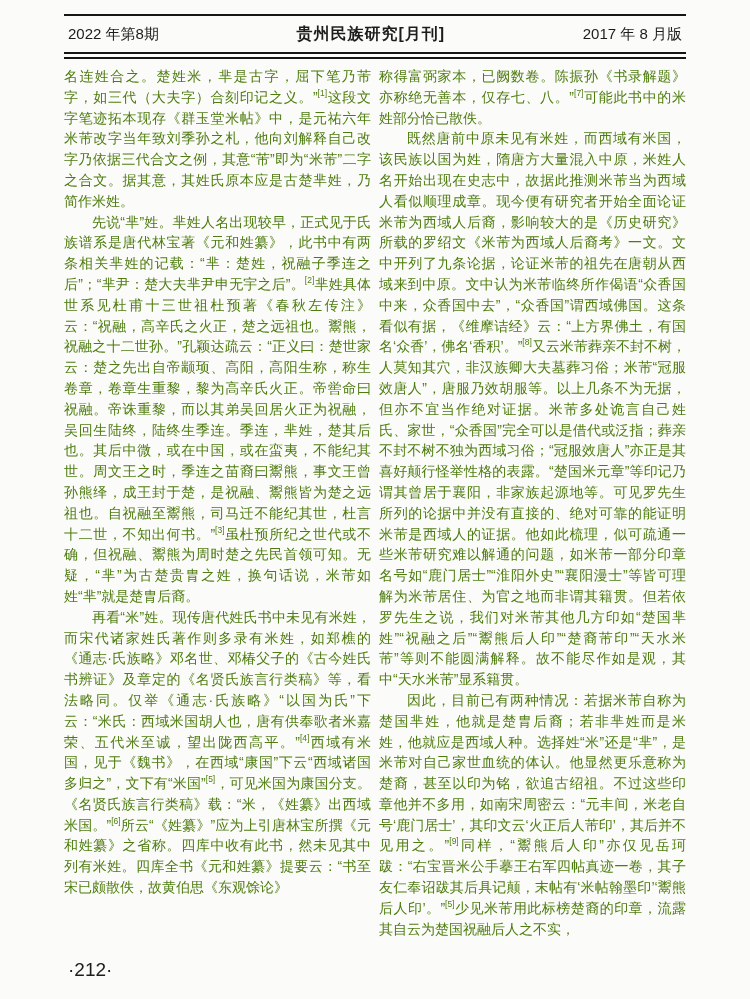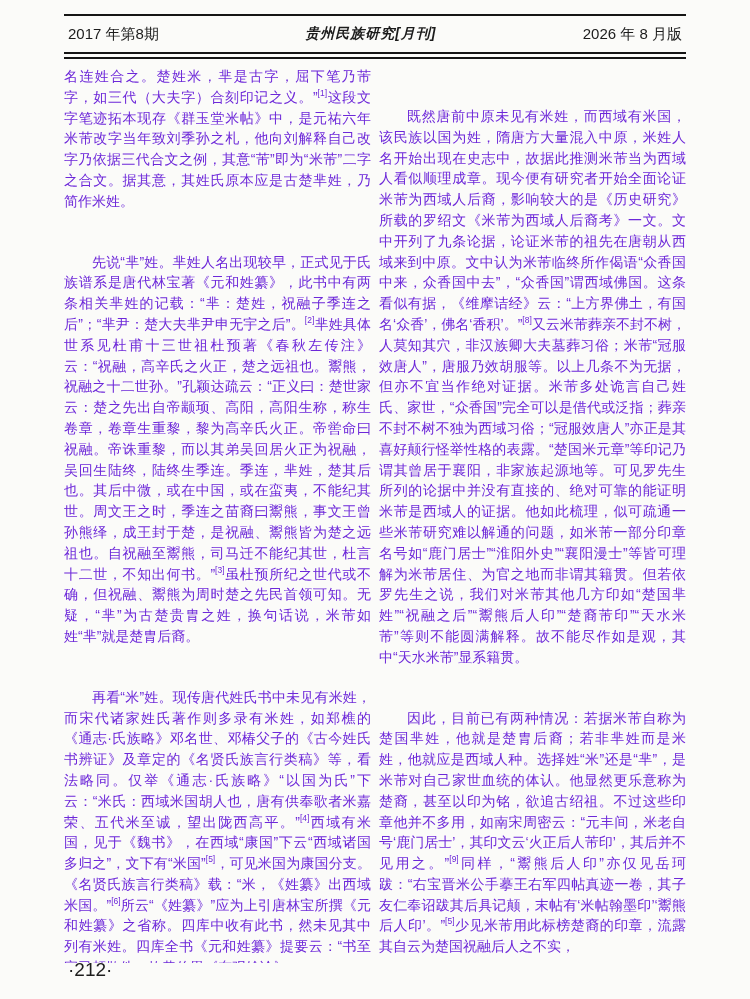--- a/index.html
+++ b/index.html
@@ -29,22 +29,21 @@
     justify-content: space-between;
     align-items: center;
     height: 36px;
     padding: 0 4px;
   }
   .header-issue, .header-edition {
     font-size: 15px;
     white-space: nowrap;
   }
   .header-title {
-    font-size: 14px;
-    font-style: italic;
+    font-size: 16px;
     font-weight: bold;
     letter-spacing: 1px;
     white-space: nowrap;
   }
   .double-rule {
     height: 3px;
     border-top: 2px solid #151515;
     border-bottom: 2px solid #151515;
   }
   
@@ -59,23 +58,23 @@
     width: 307px;
     flex: 0 0 307px;
     overflow: hidden;
   }
   .col p {
     margin: 0;
     font-size: 14px;
     line-height: 20.8px;
     text-align: justify;
     text-justify: inter-ideograph;
-    color: #6d28d9;
+    color: #4d7c0f;
   }
-  .col p.indent { text-indent: 2em; margin-top: 40px; }
+  .col p.indent { text-indent: 2em; }
   .col p sup.fnref {
     font-size: 8.5px;
     line-height: 0;
     vertical-align: super;
   }
   
   .footer {
     position: absolute;
     left: 68px;
     bottom: 18px;
@@ -84,34 +83,35 @@
   }
 </style>
 </head>
 <body>
 
 <div class="page">
 
   <div class="top-rule"></div>
 
   <div class="header-row">
-    <span class="header-issue">2017 年第8期</span>
+    <span class="header-issue">2022 年第8期</span>
     <span class="header-title">贵州民族研究[月刊]</span>
-    <span class="header-edition">2026 年 8 月版</span>
+    <span class="header-edition">2017 年 8 月版</span>
   </div>
 
   <div class="double-rule"></div>
 
   <div class="columns">
     <div class="col">
       <p>名连姓合之。楚姓米，芈是古字，屈下笔乃芾字，如三代（大夫字）合刻印记之义。”<sup class="fnref">[1]</sup>这段文字笔迹拓本现存《群玉堂米帖》中，是元祐六年米芾改字当年致刘季孙之札，他向刘解释自己改字乃依据三代合文之例，其意“芾”即为“米芾”二字之合文。据其意，其姓氏原本应是古楚芈姓，乃简作米姓。</p>
       <p class="indent">先说“芈”姓。芈姓人名出现较早，正式见于氏族谱系是唐代林宝著《元和姓纂》，此书中有两条相关芈姓的记载：“芈：楚姓，祝融子季连之后”；“芈尹：楚大夫芈尹申无宇之后”。<sup class="fnref">[2]</sup>芈姓具体世系见杜甫十三世祖杜预著《春秋左传注》云：“祝融，高辛氏之火正，楚之远祖也。鬻熊，祝融之十二世孙。”孔颖达疏云：“正义曰：楚世家云：楚之先出自帝颛顼、高阳，高阳生称，称生卷章，卷章生重黎，黎为高辛氏火正。帝喾命曰祝融。帝诛重黎，而以其弟吴回居火正为祝融，吴回生陆终，陆终生季连。季连，芈姓，楚其后也。其后中微，或在中国，或在蛮夷，不能纪其世。周文王之时，季连之苗裔曰鬻熊，事文王曾孙熊绎，成王封于楚，是祝融、鬻熊皆为楚之远祖也。自祝融至鬻熊，司马迁不能纪其世，杜言十二世，不知出何书。”<sup class="fnref">[3]</sup>虽杜预所纪之世代或不确，但祝融、鬻熊为周时楚之先民首领可知。无疑，“芈”为古楚贵胄之姓，换句话说，米芾如姓“芈”就是楚胄后裔。</p>
       <p class="indent">再看“米”姓。现传唐代姓氏书中未见有米姓，而宋代诸家姓氏著作则多录有米姓，如郑樵的《通志·氏族略》邓名世、邓椿父子的《古今姓氏书辨证》及章定的《名贤氏族言行类稿》等，看法略同。仅举《通志·氏族略》“以国为氏”下云：“米氏：西域米国胡人也，唐有供奉歌者米嘉荣、五代米至诚，望出陇西高平。”<sup class="fnref">[4]</sup>西域有米国，见于《魏书》，在西域“康国”下云“西域诸国多归之”，文下有“米国”<sup class="fnref">[5]</sup>，可见米国为康国分支。《名贤氏族言行类稿》载：“米，《姓纂》出西域米国。”<sup class="fnref">[6]</sup>所云“《姓纂》”应为上引唐林宝所撰《元和姓纂》之省称。四库中收有此书，然未见其中列有米姓。四库全书《元和姓纂》提要云：“书至宋已颇散佚，故黄伯思《东观馀论》</p>
     </div>
     <div class="col">
+      <p>称得富弼家本，已阙数卷。陈振孙《书录解题》亦称绝无善本，仅存七、八。”<sup class="fnref">[7]</sup>可能此书中的米姓部分恰已散佚。</p>
       <p class="indent">既然唐前中原未见有米姓，而西域有米国，该民族以国为姓，隋唐方大量混入中原，米姓人名开始出现在史志中，故据此推测米芾当为西域人看似顺理成章。现今便有研究者开始全面论证米芾为西域人后裔，影响较大的是《历史研究》所载的罗绍文《米芾为西域人后裔考》一文。文中开列了九条论据，论证米芾的祖先在唐朝从西域来到中原。文中认为米芾临终所作偈语“众香国中来，众香国中去”，“众香国”谓西域佛国。这条看似有据，《维摩诘经》云：“上方界佛土，有国名‘众香’，佛名‘香积’。”<sup class="fnref">[8]</sup>又云米芾葬亲不封不树，人莫知其穴，非汉族卿大夫墓葬习俗；米芾“冠服效唐人”，唐服乃效胡服等。以上几条不为无据，但亦不宜当作绝对证据。米芾多处诡言自己姓氏、家世，“众香国”完全可以是借代或泛指；葬亲不封不树不独为西域习俗；“冠服效唐人”亦正是其喜好颠行怪举性格的表露。“楚国米元章”等印记乃谓其曾居于襄阳，非家族起源地等。可见罗先生所列的论据中并没有直接的、绝对可靠的能证明米芾是西域人的证据。他如此梳理，似可疏通一些米芾研究难以解通的问题，如米芾一部分印章名号如“鹿门居士”“淮阳外史”“襄阳漫士”等皆可理解为米芾居住、为官之地而非谓其籍贯。但若依罗先生之说，我们对米芾其他几方印如“楚国芈姓”“祝融之后”“鬻熊后人印”“楚裔芾印”“天水米芾”等则不能圆满解释。故不能尽作如是观，其中“天水米芾”显系籍贯。</p>
       <p class="indent">因此，目前已有两种情况：若据米芾自称为楚国芈姓，他就是楚胄后裔；若非芈姓而是米姓，他就应是西域人种。选择姓“米”还是“芈”，是米芾对自己家世血统的体认。他显然更乐意称为楚裔，甚至以印为铭，欲追古绍祖。不过这些印章他并不多用，如南宋周密云：“元丰间，米老自号‘鹿门居士’，其印文云‘火正后人芾印’，其后并不见用之。”<sup class="fnref">[9]</sup>同样，“鬻熊后人印”亦仅见岳珂跋：“右宝晋米公手摹王右军四帖真迹一卷，其子友仁奉诏跋其后具记颠，末帖有‘米帖翰墨印’‘鬻熊后人印’。”<sup class="fnref">[5]</sup>少见米芾用此标榜楚裔的印章，流露其自云为楚国祝融后人之不实，</p>
     </div>
   </div>
 
   <div class="footer">·212·</div>
 
 </div>
 
 </body></html>

